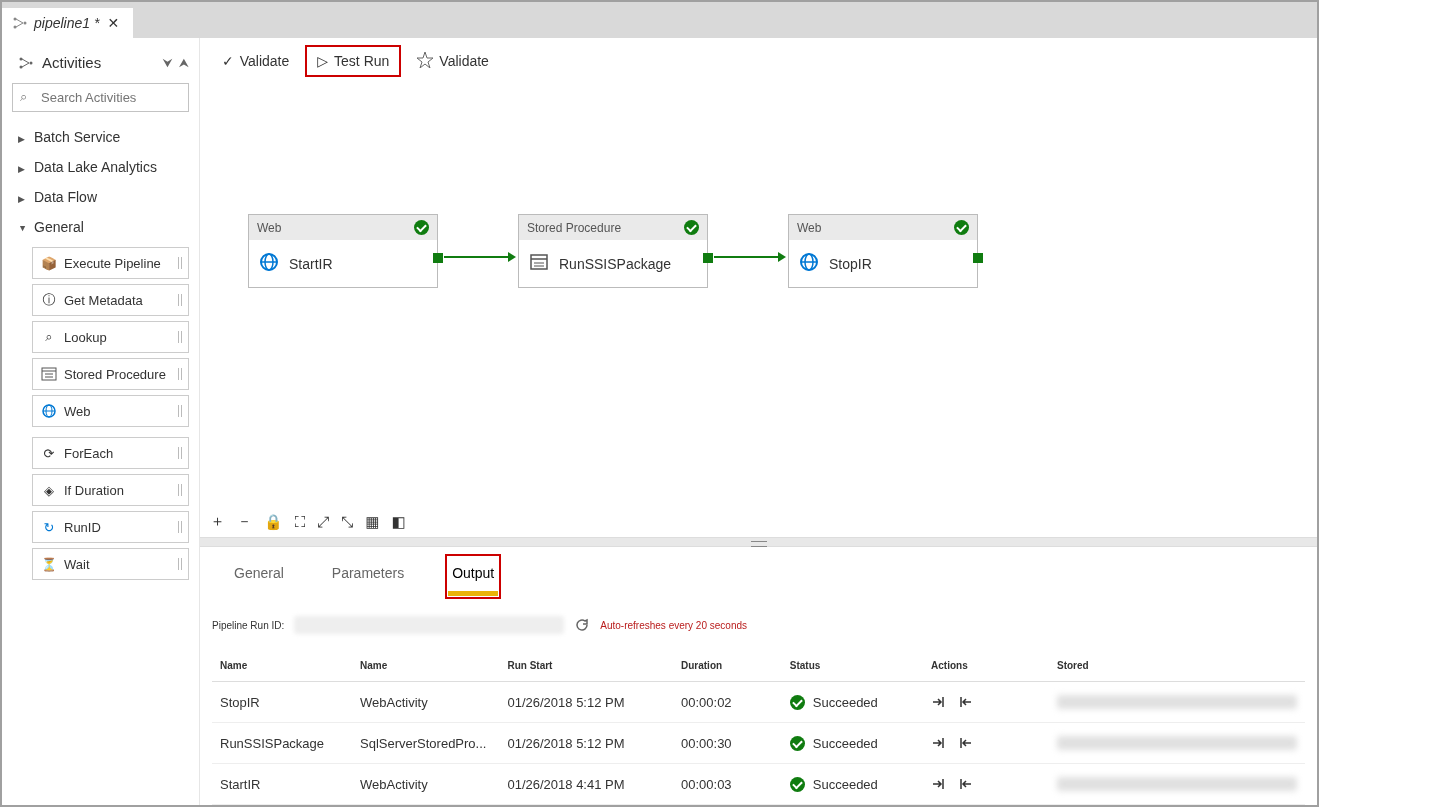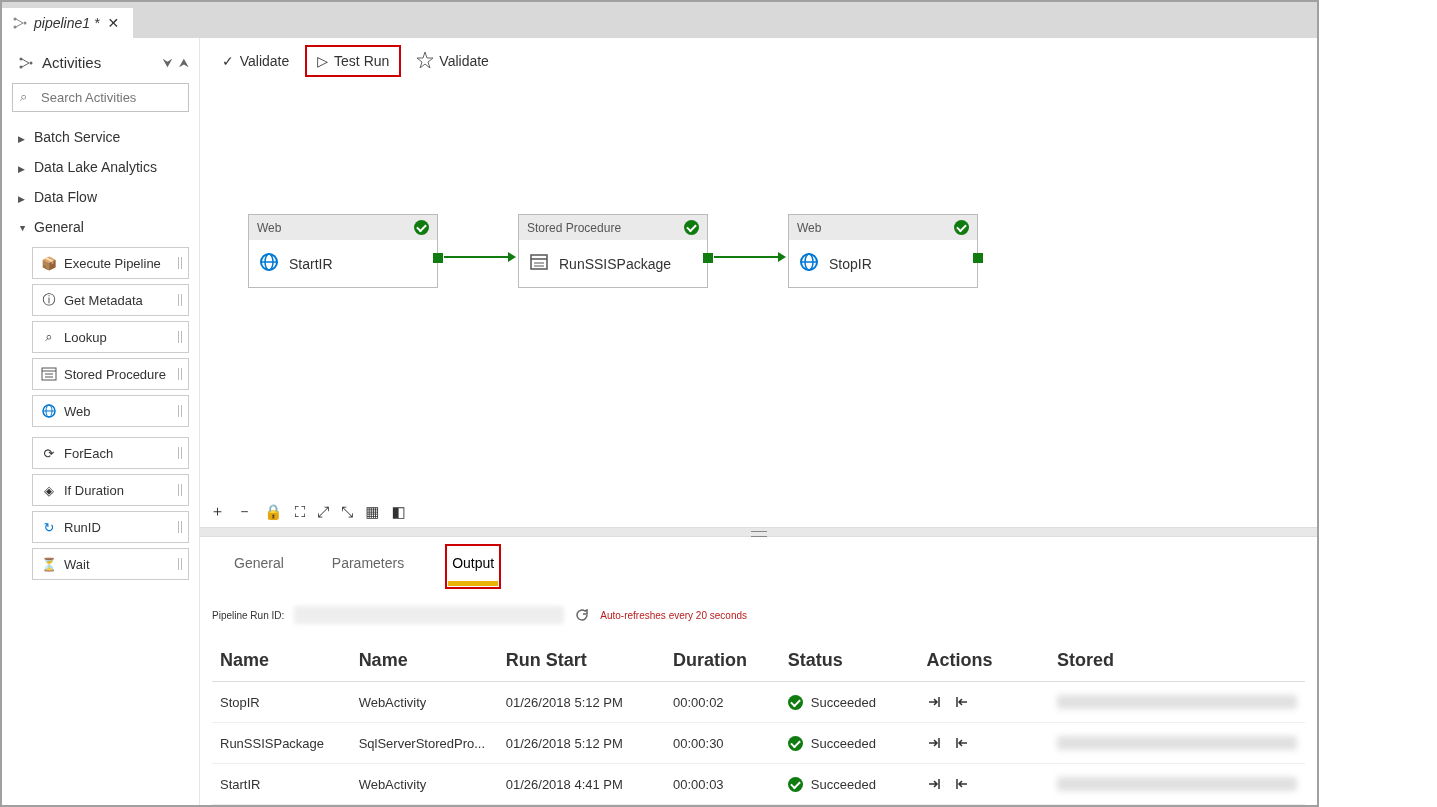--- a/index.html
+++ b/index.html
@@ -46,21 +46,21 @@
 .bottom-tabs { display:flex; gap:40px; padding:10px 30px 0 30px; font-size:14px; }
 .btab { padding: 8px 4px 10px 4px; color:#666; cursor:pointer; }
 .btab.active { color:#000000; border-bottom:5px solid #eab308; }
 .btab.redbox { outline:2px solid #cc0000; outline-offset:1px; }
 .output { padding: 20px 12px 0 12px; }
 .runid-row { display:flex; align-items:center; gap:10px; padding-bottom:16px; font-size:10px;}
 .runid-blur { width:270px; height:18px; background:#eee; filter:blur(2px); border-radius:3px;}
 .auto { color:#b91c1c; }
 .refresh-icon { width:16px; height:16px; display:inline-block; }
 table { width:100%; border-collapse:collapse; }
-th { text-align:left; padding:10px 8px; font-weight:600; font-size:18px; border-bottom:1px solid #ddd; }
+th { text-align:left; padding:10px 8px; font-weight:600; font-size:10px; border-bottom:1px solid #ddd; }
 td { padding:12px 8px; border-bottom:1px solid #eee; font-size:13px; }
 .status-cell { display:flex; align-items:center; gap:8px; }
 .mini-ok { width:15px;height:15px;background:#107c10;border-radius:50%;position:relative;}
 .mini-ok::after{content:"";position:absolute;left:3px;top:4px;width:7px;height:4px;border-left:2px solid #fff;border-bottom:2px solid #fff;transform:rotate(-45deg);}
 .blur-cell { width:240px; height:14px; background:#e0e0e0; filter:blur(3px); border-radius:3px;}
 .act-icons { display:flex; gap:10px; }
 .act-icons svg { width:16px; height:16px; cursor:pointer; }
 .web-icon{ width:20px;height:20px; }
 .sp-icon{ width:20px;height:20px; }
 </style>

